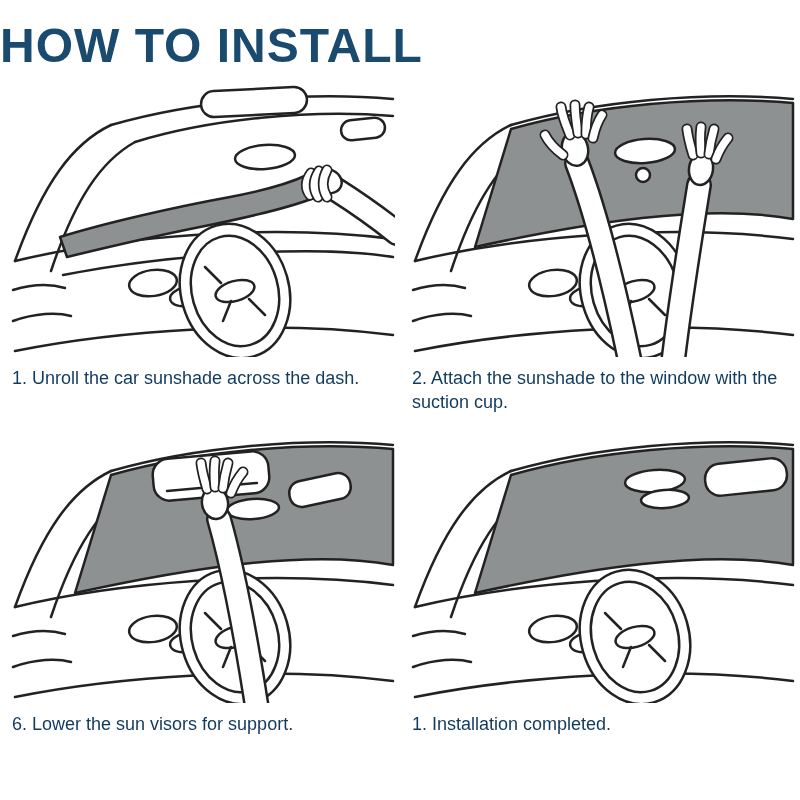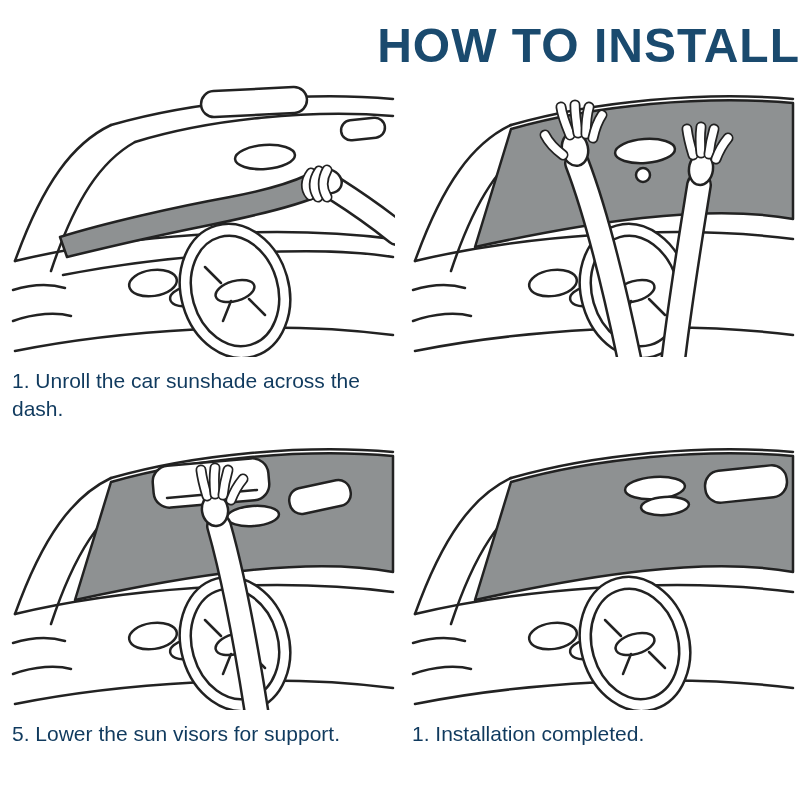--- a/index.html
+++ b/index.html
@@ -10,35 +10,35 @@
   }
   * { box-sizing: border-box; }
   html, body { margin: 0; padding: 0; }
   body {
     width: 800px; height: 800px; overflow: hidden;
     background: #ffffff;
     font-family: "Liberation Sans", sans-serif;
   }
   h1.title {
     margin: 18px 0 12px 0;
-    text-align: right;
+    text-align: left;
     font-size: 48px;
     font-weight: bold;
     letter-spacing: 1px;
     color: var(--heading);
   }
   .grid {
     display: grid;
     grid-template-columns: 400px 400px;
   }
   figure.step { margin: 0; width: 400px; }
   .art { width: 390px; height: 272px; margin: 0 auto; }
   .art svg { display: block; width: 390px; height: 272px; }
   figcaption {
-    font-size: 21px;
+    font-size: 18px;
     line-height: 1.32;
     color: var(--caption);
     padding: 10px 8px 16px 12px;
   }
   
   .ln   { fill: none; stroke: var(--line); stroke-width: 2.5; stroke-linecap: round; }
   .wfill{ fill: #ffffff; stroke: var(--line); stroke-width: 2.5; stroke-linejoin: round; }
   .gfill{ fill: var(--sunshade); stroke: var(--line); stroke-width: 2.5; stroke-linejoin: round; }
   .limb-o { fill: none; stroke: var(--line); stroke-width: 26; stroke-linecap: round; }
   .limb-f { fill: none; stroke: #ffffff;     stroke-width: 21; stroke-linecap: round; }
@@ -148,20 +148,21 @@
           <path class="fing-f" d="M288,70 C285,60 283,52 282,44"></path>
           <path class="fing-o" d="M296,68 C295,58 295,50 296,42"></path>
           <path class="fing-f" d="M296,68 C295,58 295,50 296,42"></path>
           <path class="fing-o" d="M304,69 C305,59 307,51 309,44"></path>
           <path class="fing-f" d="M304,69 C305,59 307,51 309,44"></path>
           <path class="fing-o" d="M311,74 C314,66 318,59 323,53"></path>
           <path class="fing-f" d="M311,74 C314,66 318,59 323,53"></path>
         </g>
       </svg>
     </div>
+    <figcaption>2. Attach the sunshade to the window with the suction cup.</figcaption>
   </figure>
 
   <figure class="step">
     <div class="art">
       <svg viewBox="0 0 390 272">
         <g>
           <path class="ln" d="M8,205 C28,199 46,199 60,203"></path>
           <path class="ln" d="M8,236 C30,228 52,227 66,231"></path>
           <path class="ln" d="M10,176 C38,98 68,58 106,40"></path>
           <path class="ln" d="M106,40 C190,16 300,6 388,14"></path>
@@ -194,21 +195,21 @@
           <path class="fing-f" d="M202,58 C199,48 197,40 196,32"></path>
           <path class="fing-o" d="M210,56 C209,46 209,38 210,30"></path>
           <path class="fing-f" d="M210,56 C209,46 209,38 210,30"></path>
           <path class="fing-o" d="M218,57 C219,47 221,39 223,32"></path>
           <path class="fing-f" d="M218,57 C219,47 221,39 223,32"></path>
           <path class="fing-o" d="M226,62 C229,54 233,47 238,41"></path>
           <path class="fing-f" d="M226,62 C229,54 233,47 238,41"></path>
         </g>
       </svg>
     </div>
-    <figcaption>5. Lower the sun visors for support.</figcaption>
+    <figcaption>6. Lower the sun visors for support.</figcaption>
   </figure>
 
   <figure class="step">
     <div class="art">
       <svg viewBox="0 0 390 272">
         <g>
           <path class="ln" d="M8,205 C28,199 46,199 60,203"></path>
           <path class="ln" d="M8,236 C30,228 52,227 66,231"></path>
           <path class="ln" d="M10,176 C38,98 68,58 106,40"></path>
           <path class="ln" d="M106,40 C190,16 300,6 388,14"></path>

